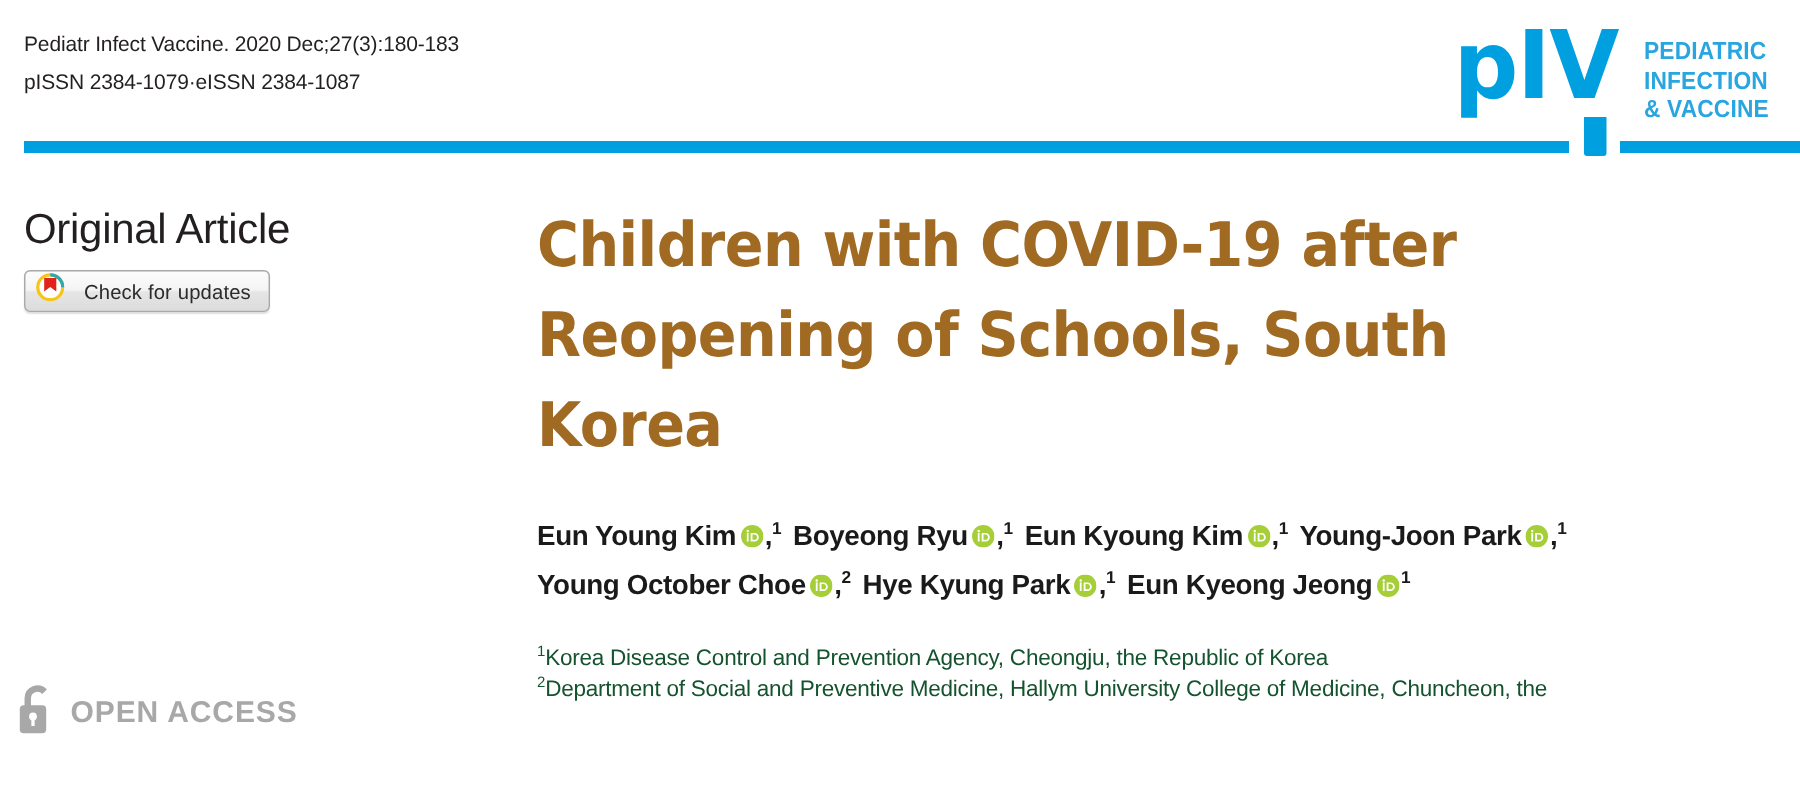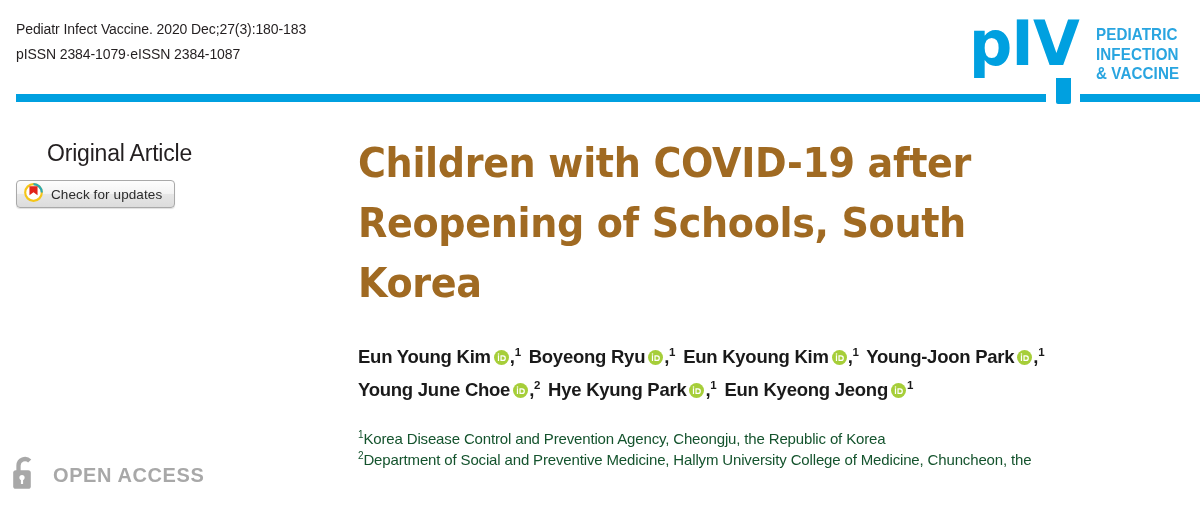--- a/index.html
+++ b/index.html
@@ -96,35 +96,34 @@
     width: 36px;
     height: 12px;
     background: #ffffff;
   }
 
   
   .article-type {
     position: absolute;
     left: 16px;
     top: 137px;
-    font-size: 23px;
+    font-size: 28px;
     line-height: 32px;
     color: #231f20;
     font-weight: 400;
     letter-spacing: -0.2px;
-    margin-left: 31px;
   }
 
   .crossmark {
     position: absolute;
     left: 16px;
     top: 180px;
     display: inline-flex;
     align-items: center;
-    gap: 8px;
+    gap: 13px;
     height: 28px;
     padding: 0 12px 0 7px;
     border: 1px solid #a9a9a9;
     border-radius: 4px;
     background: linear-gradient(#fdfdfd 0%, #f3f3f3 48%, #e6e6e6 52%, #dcdcdc 100%);
     box-shadow: 0 1px 1px rgba(0,0,0,0.13);
     box-sizing: border-box;
   }
   .crossmark-label {
     font-size: 13.5px;
@@ -133,21 +132,21 @@
     letter-spacing: 0.1px;
     white-space: nowrap;
   }
 
   .open-access {
     position: absolute;
     left: 10px;
     top: 454px;
     display: flex;
     align-items: center;
-    gap: 13px;
+    gap: 7px;
   }
   .oa-label {
     font-size: 20px;
     font-weight: 700;
     color: #a8a8a8;
     letter-spacing: 0.6px;
     white-space: nowrap;
   }
 
   
@@ -279,21 +278,21 @@
         </svg></span><span>,</span><span class="sup">1</span></span> <span class="author"><span>Eun Kyoung Kim</span><span class="orcid"><svg width="15" height="15" viewBox="0 0 24 24">
           <circle cx="12" cy="12" r="12" fill="#A6CE39"></circle>
           <rect x="6.2" y="8.4" width="1.9" height="9.2" fill="#ffffff"></rect>
           <circle cx="7.15" cy="6.3" r="1.3" fill="#ffffff"></circle>
           <path d="M10.3 8.4 h4.1 a4.6 4.6 0 0 1 0 9.2 h-4.1 z m1.95 1.85 v5.5 h2.0 a2.75 2.75 0 0 0 0 -5.5 z" fill="#ffffff"></path>
         </svg></span><span>,</span><span class="sup">1</span></span> <span class="author"><span>Young-Joon Park</span><span class="orcid"><svg width="15" height="15" viewBox="0 0 24 24">
           <circle cx="12" cy="12" r="12" fill="#A6CE39"></circle>
           <rect x="6.2" y="8.4" width="1.9" height="9.2" fill="#ffffff"></rect>
           <circle cx="7.15" cy="6.3" r="1.3" fill="#ffffff"></circle>
           <path d="M10.3 8.4 h4.1 a4.6 4.6 0 0 1 0 9.2 h-4.1 z m1.95 1.85 v5.5 h2.0 a2.75 2.75 0 0 0 0 -5.5 z" fill="#ffffff"></path>
-        </svg></span><span>,</span><span class="sup">1</span></span> <span class="author"><span>Young June Choe</span><span class="orcid"><svg width="15" height="15" viewBox="0 0 24 24">
+        </svg></span><span>,</span><span class="sup">1</span></span> <span class="author"><span>Young October Choe</span><span class="orcid"><svg width="15" height="15" viewBox="0 0 24 24">
           <circle cx="12" cy="12" r="12" fill="#A6CE39"></circle>
           <rect x="6.2" y="8.4" width="1.9" height="9.2" fill="#ffffff"></rect>
           <circle cx="7.15" cy="6.3" r="1.3" fill="#ffffff"></circle>
           <path d="M10.3 8.4 h4.1 a4.6 4.6 0 0 1 0 9.2 h-4.1 z m1.95 1.85 v5.5 h2.0 a2.75 2.75 0 0 0 0 -5.5 z" fill="#ffffff"></path>
         </svg></span><span>,</span><span class="sup">2</span></span> <span class="author"><span>Hye Kyung Park</span><span class="orcid"><svg width="15" height="15" viewBox="0 0 24 24">
           <circle cx="12" cy="12" r="12" fill="#A6CE39"></circle>
           <rect x="6.2" y="8.4" width="1.9" height="9.2" fill="#ffffff"></rect>
           <circle cx="7.15" cy="6.3" r="1.3" fill="#ffffff"></circle>
           <path d="M10.3 8.4 h4.1 a4.6 4.6 0 0 1 0 9.2 h-4.1 z m1.95 1.85 v5.5 h2.0 a2.75 2.75 0 0 0 0 -5.5 z" fill="#ffffff"></path>
         </svg></span><span>,</span><span class="sup">1</span></span> <span class="author"><span>Eun Kyeong Jeong</span><span class="orcid"><svg width="15" height="15" viewBox="0 0 24 24">

